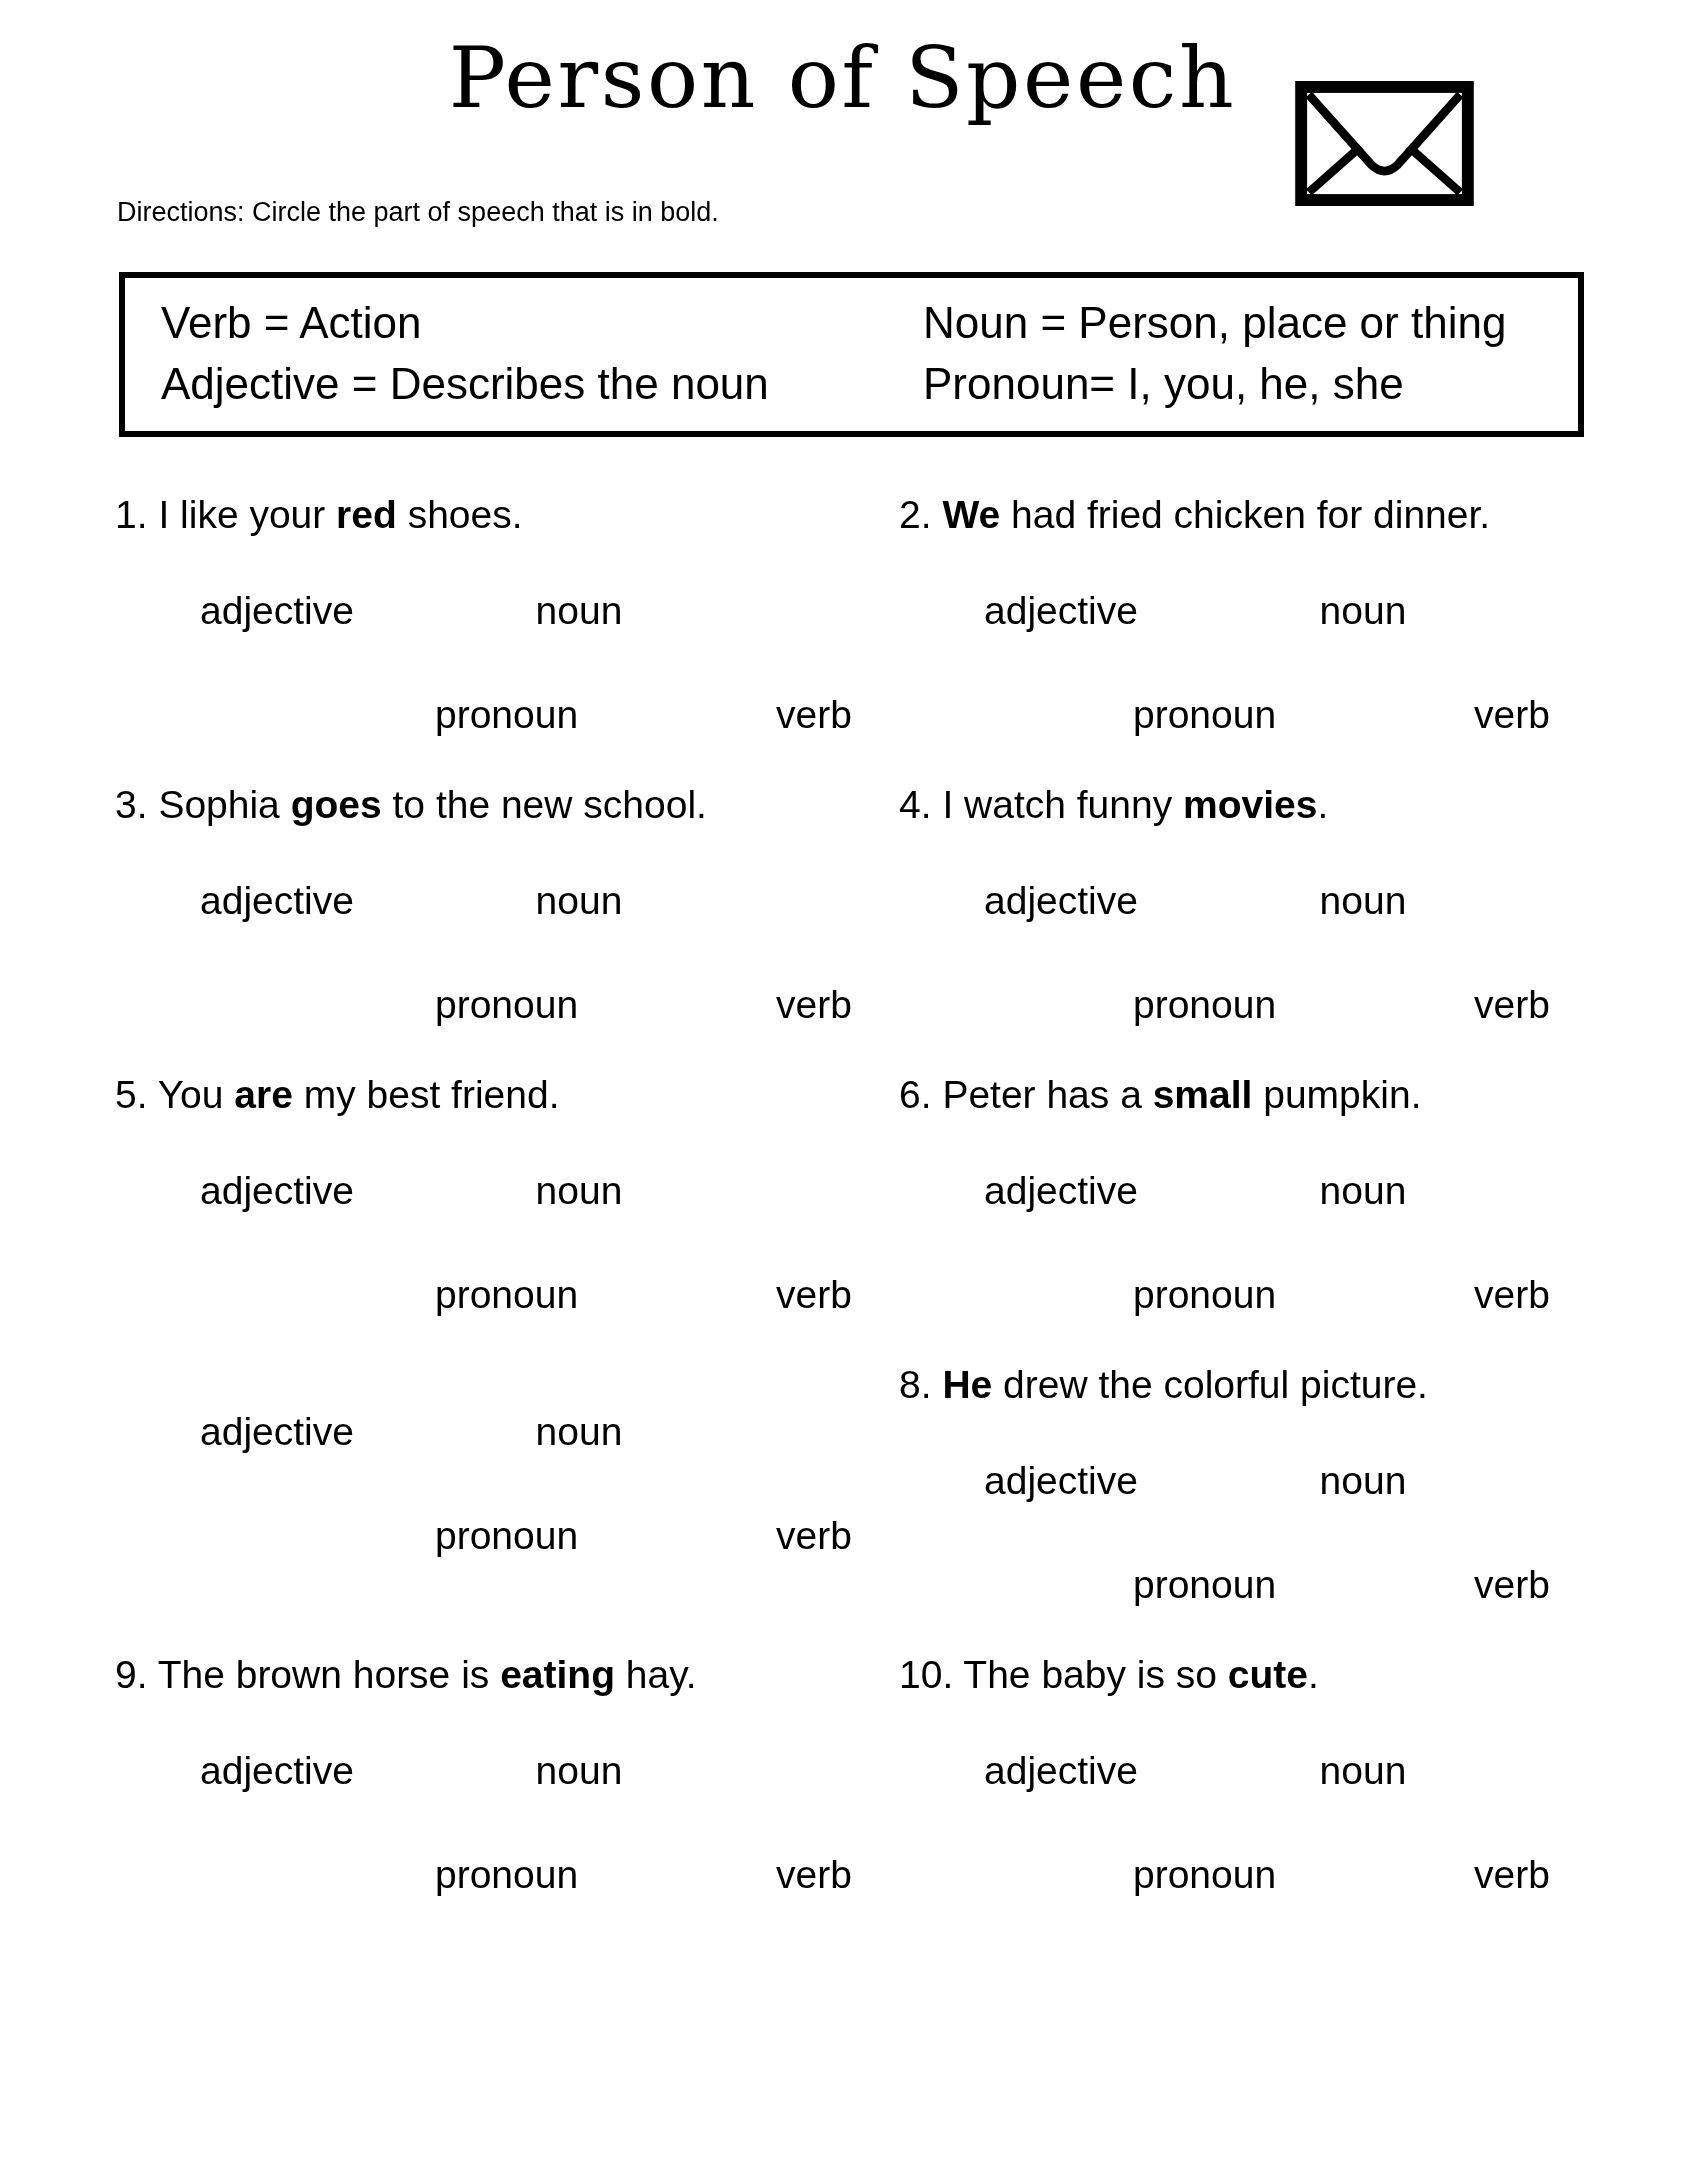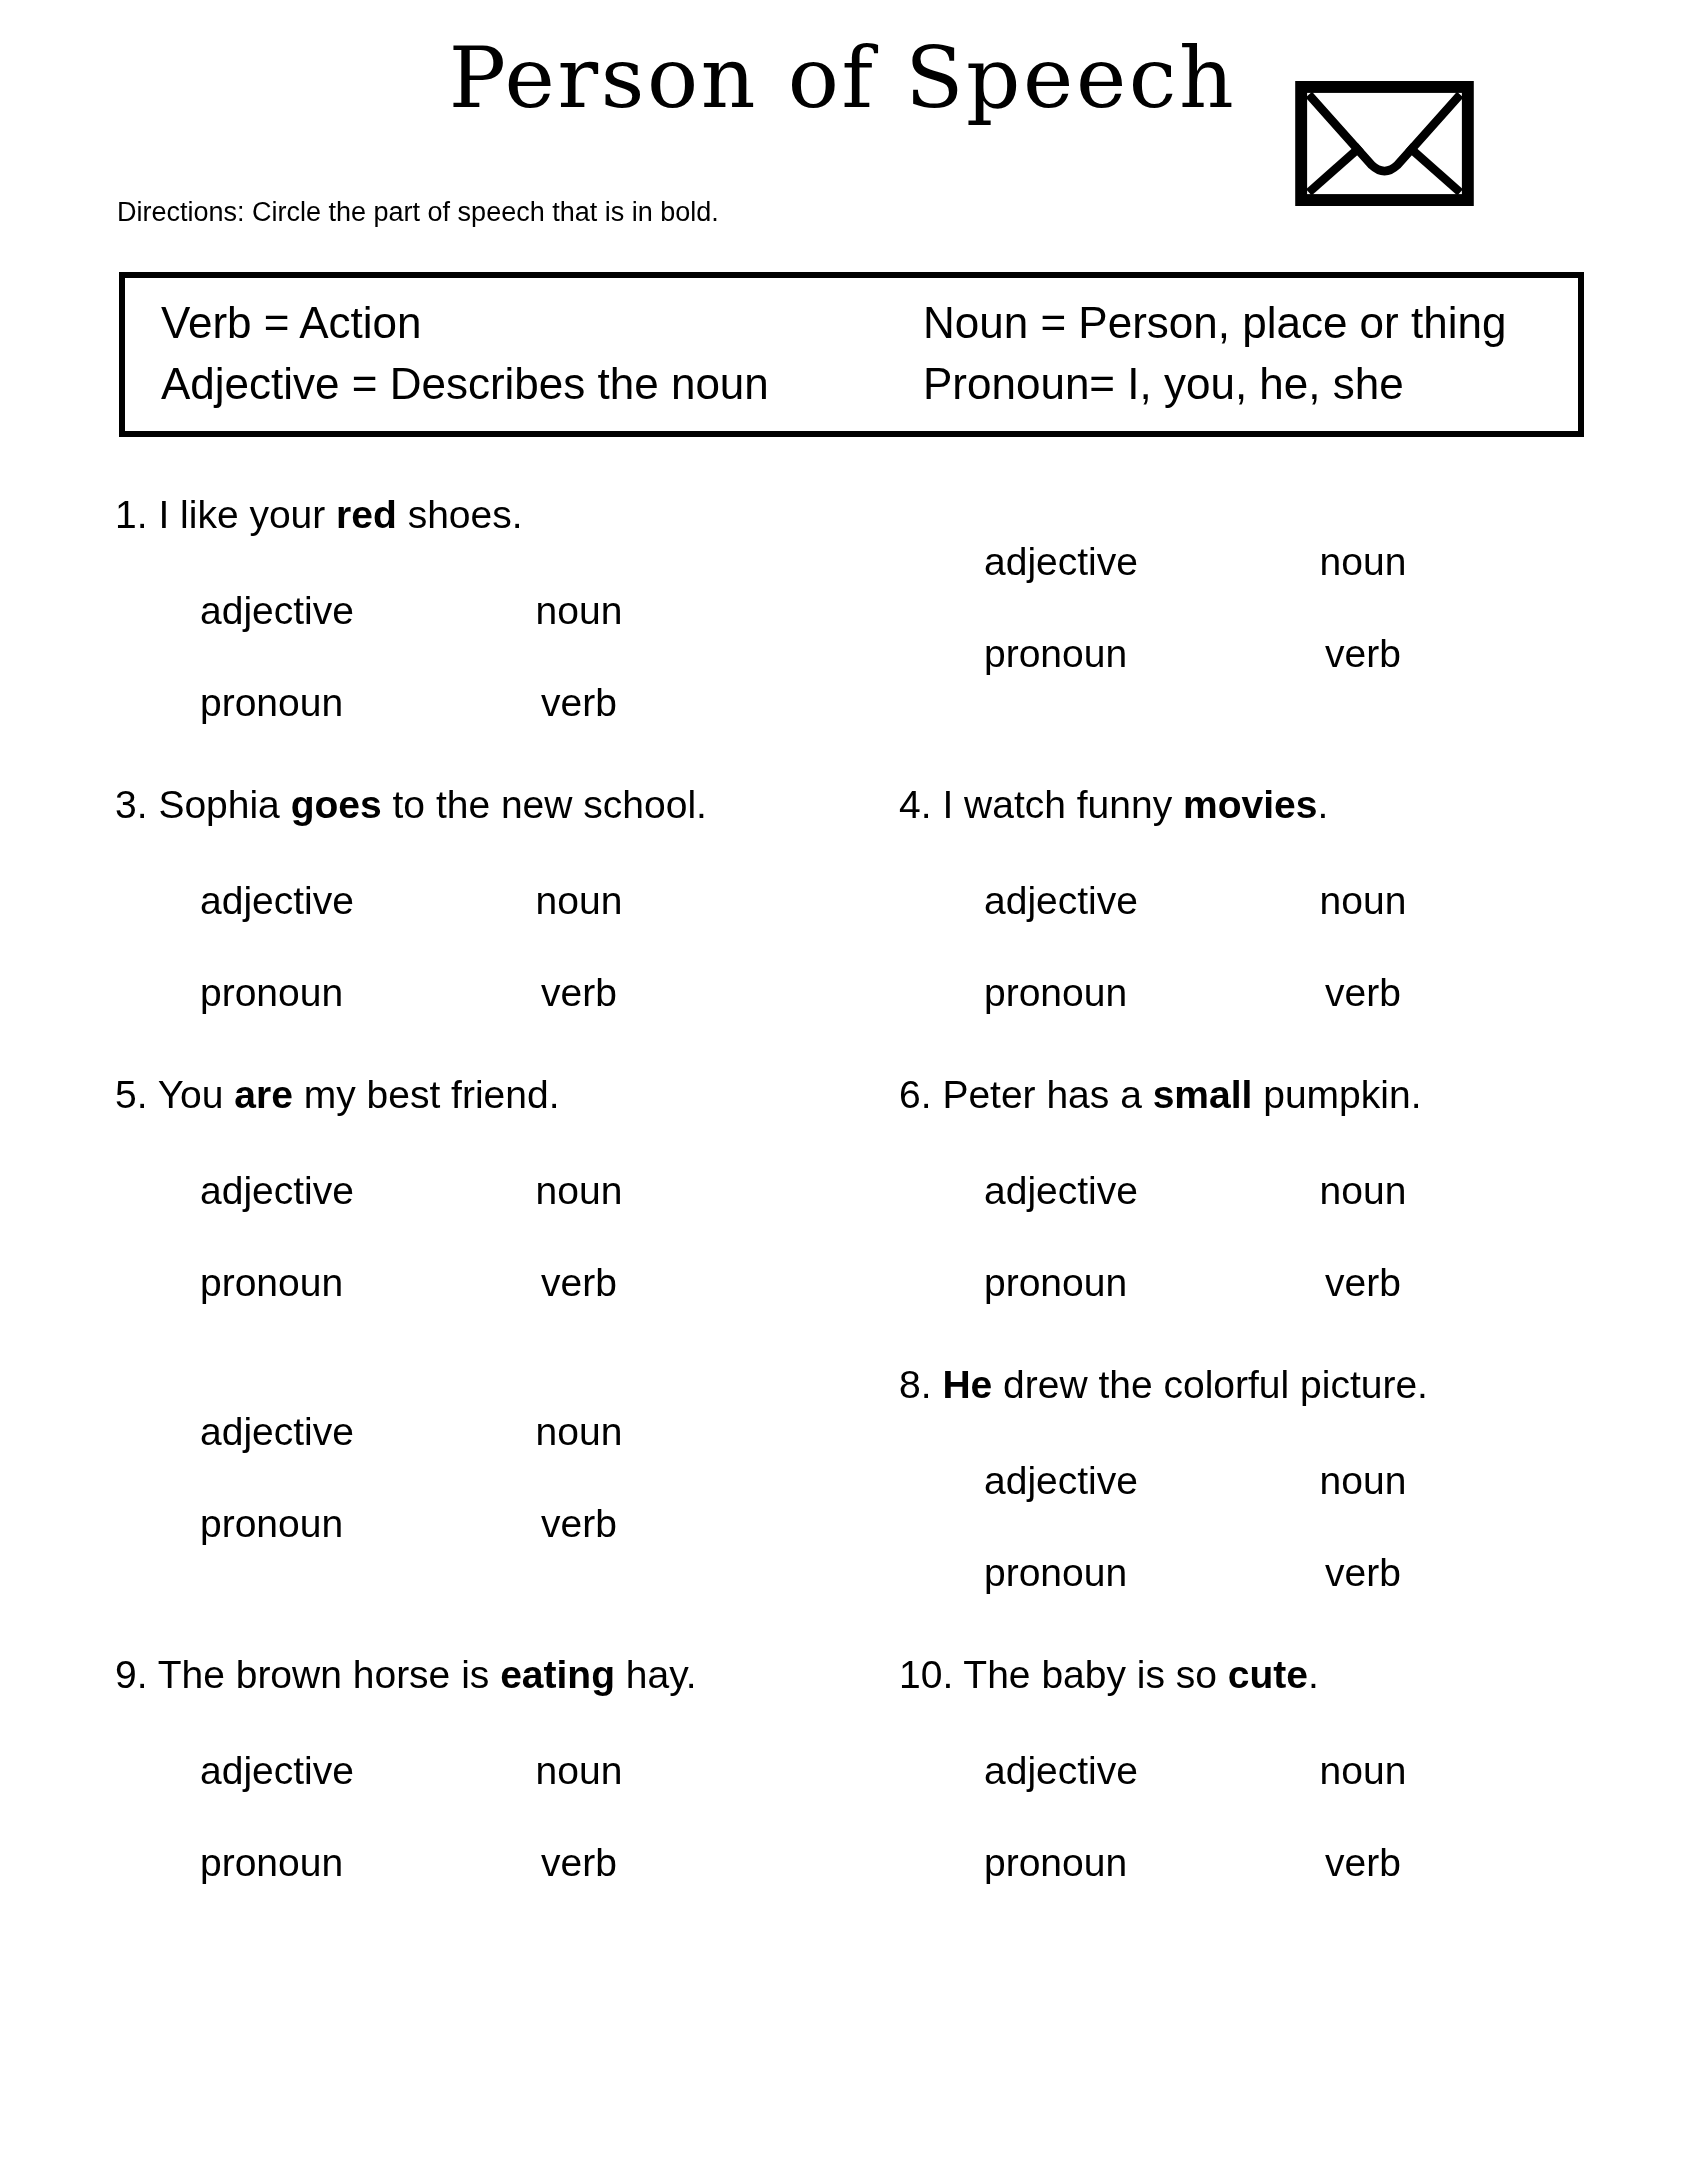--- a/index.html
+++ b/index.html
@@ -43,21 +43,21 @@
   .questions {
     margin: 53px 0 0 115px;
     display: grid;
     grid-template-columns: 784px 698px;
     grid-auto-rows: 290px;
   }
   .q .sentence { font-size: 39px; line-height: 49px; }
   .q .sentence b { font-weight: bold; }
   .opt-row { display: flex; margin-left: 85px; font-size: 39px; line-height: 48px; }
   .opt-row.first  { margin-top: 48px; }
-  .opt-row.second { margin-top: 44px; }
+  .opt-row.second { margin-top: 56px; justify-content: flex-end; }
   .opt-c1 { width: 294px; flex: 0 0 auto; }
   .opt-c2 { width: 170px; flex: 0 0 auto; text-align: center; }
   svg .stroke { stroke: #000000; fill: none; }
 </style>
 </head>
 <body>
 
 <h1 class="title">Person of Speech</h1>
 
 <svg class="envelope" viewBox="0 0 210 147" aria-hidden="true">
@@ -87,20 +87,21 @@
       <span class="opt-c1">adjective</span>
       <span class="opt-c2">noun</span>
     </div>
     <div class="opt-row second">
       <span class="opt-c1">pronoun</span>
       <span class="opt-c2">verb</span>
     </div>
   </div>
 
   <div class="q">
+    <div class="sentence"><span>2. </span><span></span><b>We</b><span> had fried chicken for dinner.</span></div>
     <div class="opt-row first">
       <span class="opt-c1">adjective</span>
       <span class="opt-c2">noun</span>
     </div>
     <div class="opt-row second">
       <span class="opt-c1">pronoun</span>
       <span class="opt-c2">verb</span>
     </div>
   </div>
 

